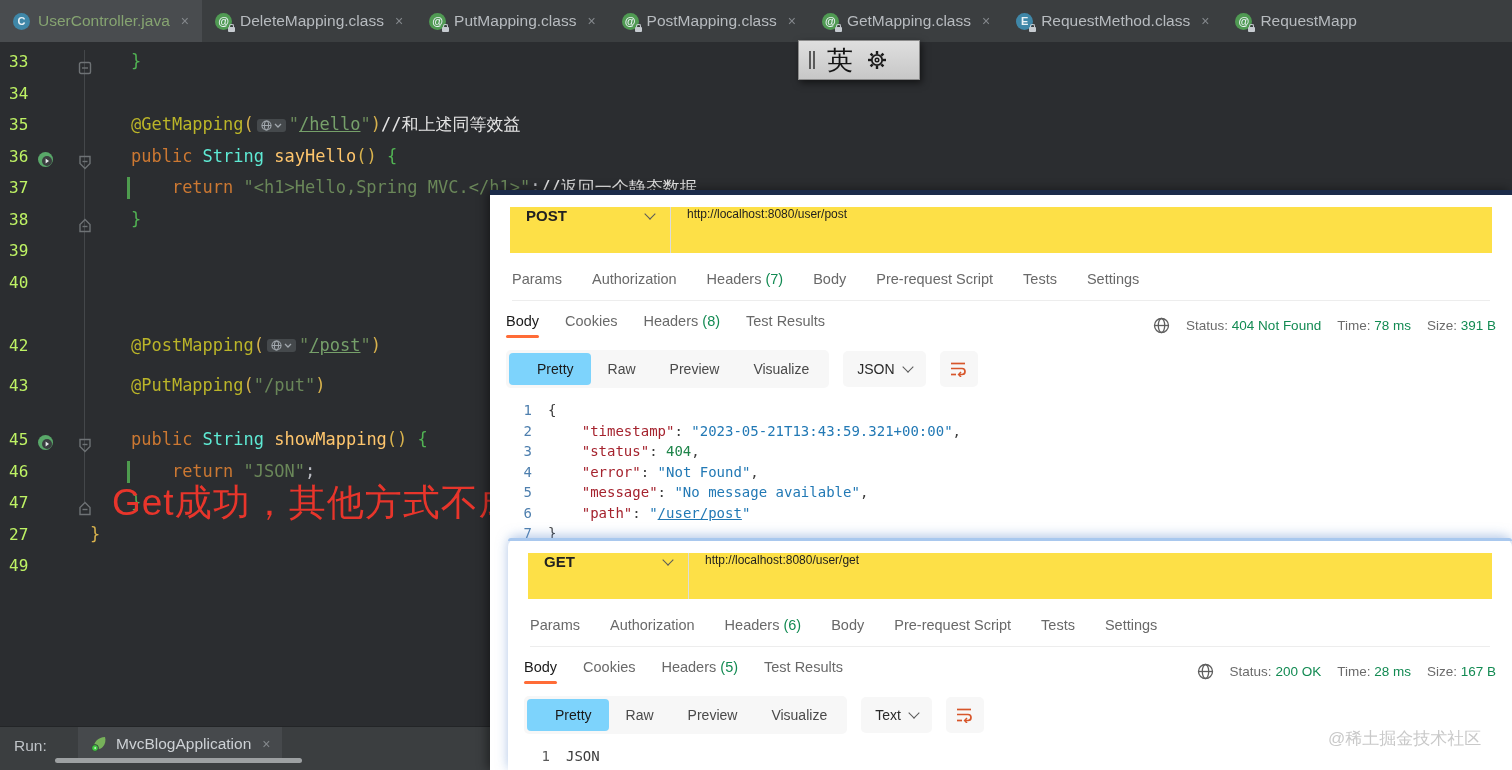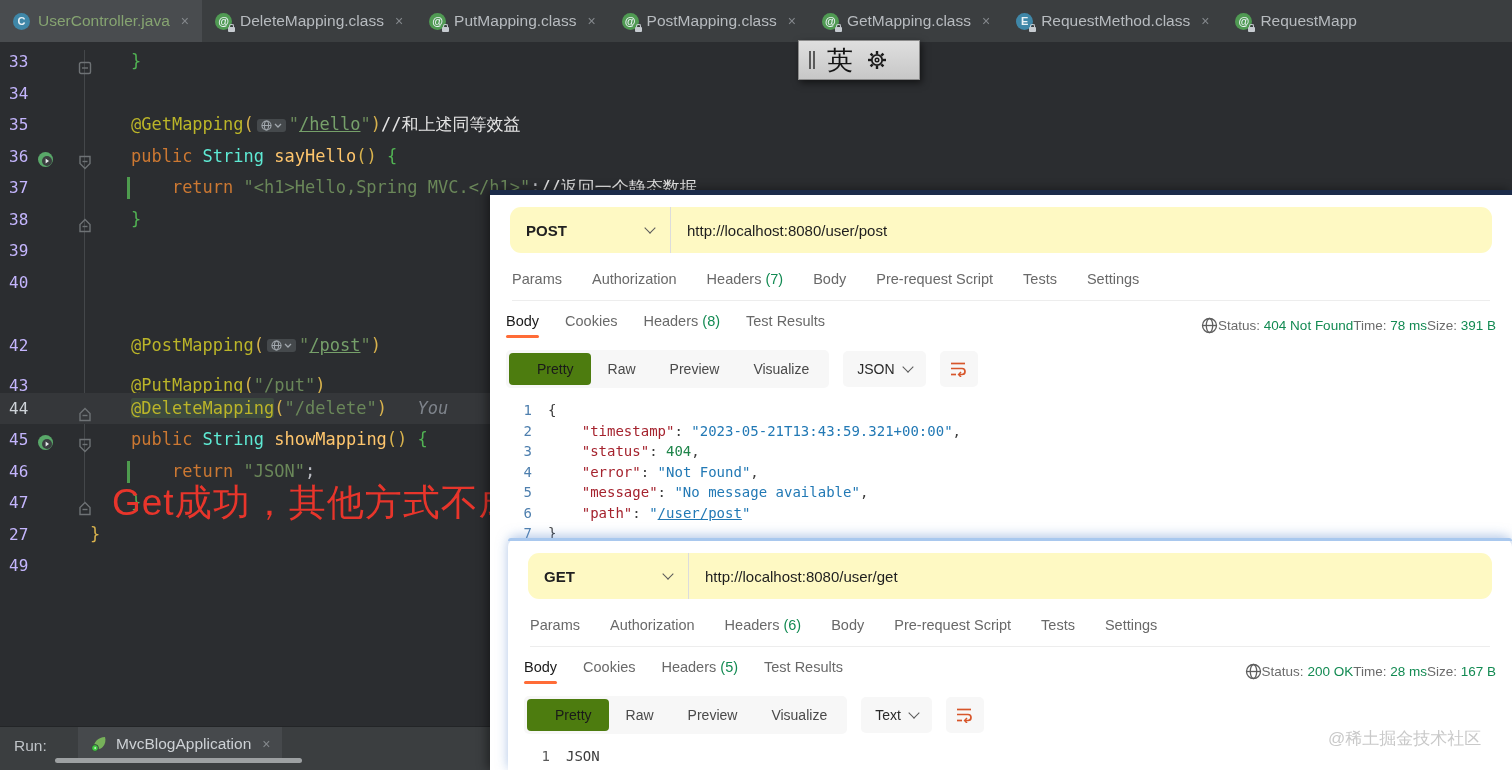--- a/index.html
+++ b/index.html
@@ -19,21 +19,21 @@
   .lock::before{content:"";position:absolute;left:1px;top:-3px;width:3px;height:3px;
                 border:1.2px solid #C6CBD0;border-bottom:none;border-radius:2px 2px 0 0;}
   .tclose{color:#85898D;font-size:14px;margin-left:3px;}
 
   
   .editor{position:absolute;left:0;top:42px;width:100%;height:686px;}
   .fold-guide{position:absolute;left:84px;top:8px;width:1px;height:452px;background:#44474A;}
   .crow{position:absolute;left:0;height:31px;width:490px;font-family:"DejaVu Sans Mono",monospace;
         font-size:17px;line-height:31px;white-space:pre;}
   .crow.current{background:#35373A;}
-  .lnum{position:absolute;left:0;width:30px;text-align:left;padding-left:9px;color:#c4b5fd;font-size:16px;}
+  .lnum{position:absolute;left:0;width:30px;text-align:left;padding-left:9px;color:#bef264;font-size:16px;}
   .crow.current .lnum{color:#CED3D8;}
   .ctext{position:absolute;left:90px;top:0;}
   .runic{position:absolute;left:37px;top:6px;}
   .mk{position:absolute;left:78px;top:8px;}
   .changebar{position:absolute;left:127px;top:5px;width:2.5px;height:22px;background:#4E9B4E;}
   .t-ann{color:#BBB529;} .t-kw{color:#CC7832;} .t-typ{color:#5eead4;} .t-mth{color:#FFC66D;}
   .t-str{color:#6A8759;} .t-stru{color:#76A06A;text-decoration:underline;}
   .t-cmt{color:#e5e5e5;} .t-pg{color:#51B353;} .t-py{color:#D8B24D;} .t-pln{color:#BCBEC4;}
   .t-hint{color:#7E838B;font-style:italic;}
   .t-annhl{color:#BBB529;background:#3D4B3F;border-radius:2px;}
@@ -57,41 +57,41 @@
   .ime-bars i{width:2px;height:18px;background:#5A5A5A;}
   .ime-char{font-size:26px;color:#141414;line-height:1;}
 
   
   .pm{position:absolute;background:#FFFFFF;color:#212121;z-index:10;}
   #pm-post{left:490px;top:190px;width:1022px;height:580px;box-shadow:-3px 0 10px rgba(0,0,0,.45);}
   #pm-get{left:508px;top:538px;width:1004px;height:232px;z-index:20;border-radius:9px 9px 0 0;
           box-shadow:0 -2px 12px rgba(110,150,210,.55);}
   #pm-post .pm-topline{height:5px;background:#1B2B49;}
   #pm-get .pm-topline{height:3px;background:#A9C8EE;border-radius:9px 9px 0 0;}
-  .pm-urlrow{margin:12px 20px 0;height:46px;background:#fef9c3;border-radius:11px;display:flex;align-items:center;overflow:hidden;}
+  .pm-urlrow{margin:12px 20px 0;height:46px;background:#fde047;border-radius:0;display:flex;align-items:flex-start;overflow:hidden;}
   .pm-method{width:128px;display:flex;align-items:center;justify-content:space-between;
              padding:0 16px;font-weight:bold;font-size:15px;flex:0 0 auto;}
   .pm-urldiv{width:1px;align-self:stretch;background:#DCDCDC;}
-  .pm-url{padding-left:16px;font-size:15px;color:#1E1E1E;white-space:nowrap;}
+  .pm-url{padding-left:16px;font-size:12px;color:#1E1E1E;white-space:nowrap;}
   .chev{width:7px;height:7px;border-right:1.7px solid #5A5A5A;border-bottom:1.7px solid #5A5A5A;
         transform:rotate(45deg);margin-top:-4px;}
   .pm-reqtabs{display:flex;gap:30px;margin:18px 22px 12px;padding-bottom:13px;border-bottom:1px solid #EDEDED;
               font-size:14.5px;color:#696969;white-space:nowrap;}
   .pm-count{color:#128A52;}
   .pm-resrow{display:flex;justify-content:space-between;align-items:center;margin:9px 16px 0;}
   .pm-restabs{display:flex;gap:26px;font-size:14.5px;color:#696969;}
   .pm-restab{position:relative;padding-bottom:9px;}
   .pm-restab.active{color:#1A1A1A;}
   .pm-restab.active::after{content:"";position:absolute;left:0;bottom:0;width:100%;height:3px;background:#FF6C37;border-radius:2px;}
-  .pm-meta{display:flex;align-items:center;gap:0;font-size:13.5px;color:#6B6B6B;white-space:nowrap;}
+  .pm-meta{display:flex;align-items:center;gap:16px;font-size:13.5px;color:#6B6B6B;white-space:nowrap;}
   .pm-meta .mval{color:#128A52;}
   .pm-viewbar{display:flex;align-items:center;gap:14px;margin:12px 16px 0;}
   .pm-viewgroup{display:flex;background:#F7F7F7;border-radius:5px;padding:3px;}
   .pm-viewbtn{padding:8px 17px;font-size:14px;color:#4A4A4A;border-radius:4px;}
-  .pm-viewbtn.active{background:#4d7c0f;color:#1A1A1A;padding-left:28px;}
+  .pm-viewbtn.active{background:#7dd3fc;color:#1A1A1A;padding-left:28px;}
   .pm-format{display:flex;align-items:center;gap:9px;background:#F7F7F7;border-radius:5px;
              padding:10px 14px;font-size:14px;color:#2A2A2A;}
   .pm-wrapbtn{display:flex;align-items:center;justify-content:center;width:38px;height:36px;
               background:#F7F7F7;border-radius:5px;}
   .pm-code{margin-top:12px;font-family:"DejaVu Sans Mono",monospace;font-size:14px;line-height:20.5px;}
   .pm-codeline{display:flex;white-space:pre;}
   .pm-ln{width:42px;text-align:right;padding-right:16px;flex:0 0 auto;color:#4E7FAE;}
   #pm-get .pm-ln{color:#5A5A5A;}
   .j-key{color:#A5232E;} .j-val{color:#2279B5;} .j-num{color:#1E8449;} .j-pu{color:#3B3B3B;}
   .j-vlink{color:#2279B5;text-decoration:underline;}
@@ -170,24 +170,20 @@
       <div class="crow" style="top: 193px;"><span class="lnum">39</span><span class="ctext"></span></div>
       <div class="crow" style="top: 224.5px;"><span class="lnum">40</span><span class="ctext"></span></div>
       <div class="crow" style="top: 287.5px;"><span class="lnum">42</span><span class="ctext"><span class="t-pln">    </span><span class="t-ann">@PostMapping</span><span class="t-py">(</span><span class="globe-inlay"><svg width="11" height="11" viewBox="0 0 12 12">
               <circle cx="6" cy="6" r="5" fill="none" stroke="#A2A8AE" stroke-width="1.1"></circle>
               <ellipse cx="6" cy="6" rx="2.3" ry="5" fill="none" stroke="#A2A8AE" stroke-width="1.1"></ellipse>
               <line x1="1" y1="6" x2="11" y2="6" stroke="#A2A8AE" stroke-width="1.1"></line>
             </svg><svg width="8" height="7" viewBox="0 0 8 7">
               <path d="M1 2 l3 3 3-3" fill="none" stroke="#A2A8AE" stroke-width="1.3"></path>
             </svg></span><span class="t-str">"</span><span class="t-stru">/post</span><span class="t-str">"</span><span class="t-py">)</span></span></div>
       <div class="crow" style="top: 328px;"><span class="lnum">43</span><span class="ctext"><span class="t-pln">    </span><span class="t-ann">@PutMapping</span><span class="t-py">(</span><span class="t-str">"/put"</span><span class="t-py">)</span></span></div>
-      <div class="crow current" style="top: 350.5px;"><span class="lnum">44</span><span class="mk"><svg width="14" height="15">
-            <path d="M2 13.5 h10 v-7 l-5 -5 -5 5 z" fill="none" stroke="#6E7275" stroke-width="1.4"></path>
-            <line x1="4.5" y1="8.5" x2="9.5" y2="8.5" stroke="#6E7275" stroke-width="1.4"></line>
-          </svg></span><span class="ctext"><span class="t-pln">    </span><span class="t-annhl">@DeleteMapping</span><span class="t-py">(</span><span class="t-str">"/delete"</span><span class="t-py">)</span><span class="t-pln">   </span><span class="t-hint">You</span></span></div>
       <div class="crow" style="top: 382px;"><span class="lnum">45</span><span class="runic"><svg width="17" height="17">
             <circle cx="8.5" cy="8.5" r="7.5" fill="#59A869"></circle>
             <circle cx="10" cy="10" r="5" fill="#3B3E40"></circle>
             <path d="M8.6 7.6 l3.4 2.4 -3.4 2.4 z" fill="#E8EAEC"></path>
           </svg></span><span class="mk"><svg width="14" height="15">
             <path d="M2 1.5 h10 v7 l-5 5 -5 -5 z" fill="none" stroke="#6E7275" stroke-width="1.4"></path>
             <line x1="4.5" y1="6.5" x2="9.5" y2="6.5" stroke="#6E7275" stroke-width="1.4"></line>
           </svg></span><span class="ctext"><span class="t-pln">    </span><span class="t-kw">public </span><span class="t-typ">String </span><span class="t-mth">showMapping</span><span class="t-py">()</span><span class="t-pln"> </span><span class="t-pg">{</span></span></div>
       <div class="crow" style="top: 413.5px;"><span class="lnum">46</span><span class="changebar"></span><span class="ctext"><span class="t-pln">        </span><span class="t-kw">return </span><span class="t-str">"JSON"</span><span class="t-pln">;</span></span></div>
       <div class="crow" style="top: 445px;"><span class="lnum">47</span><span class="mk"><svg width="14" height="15">

